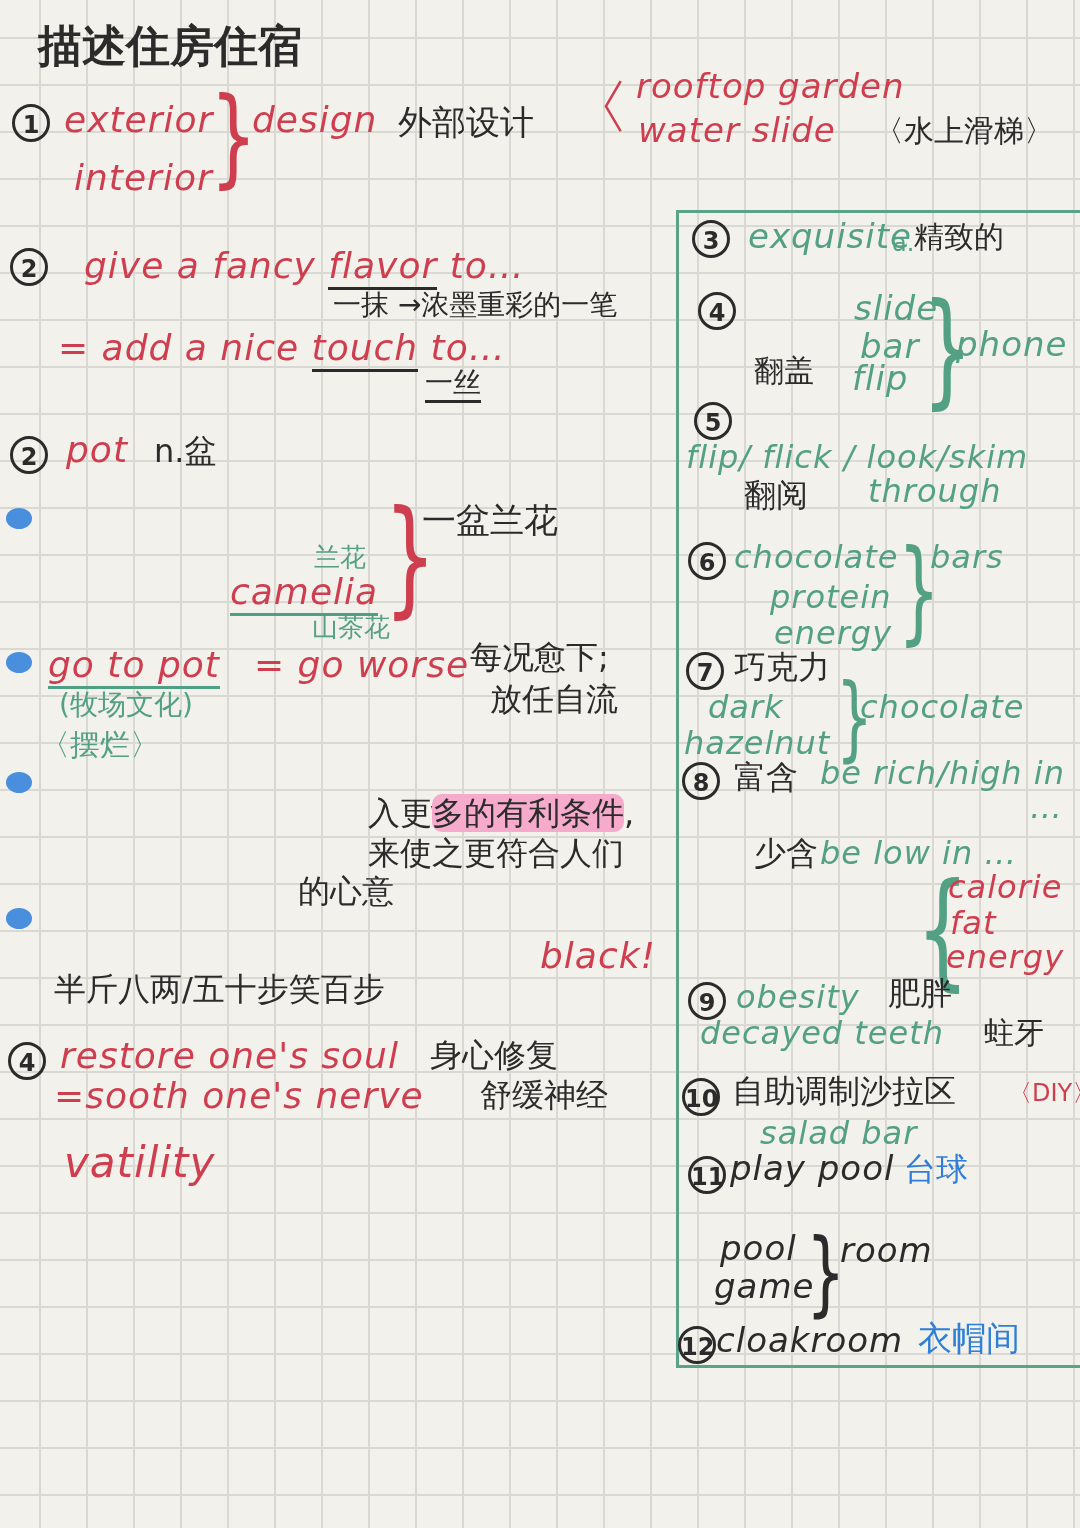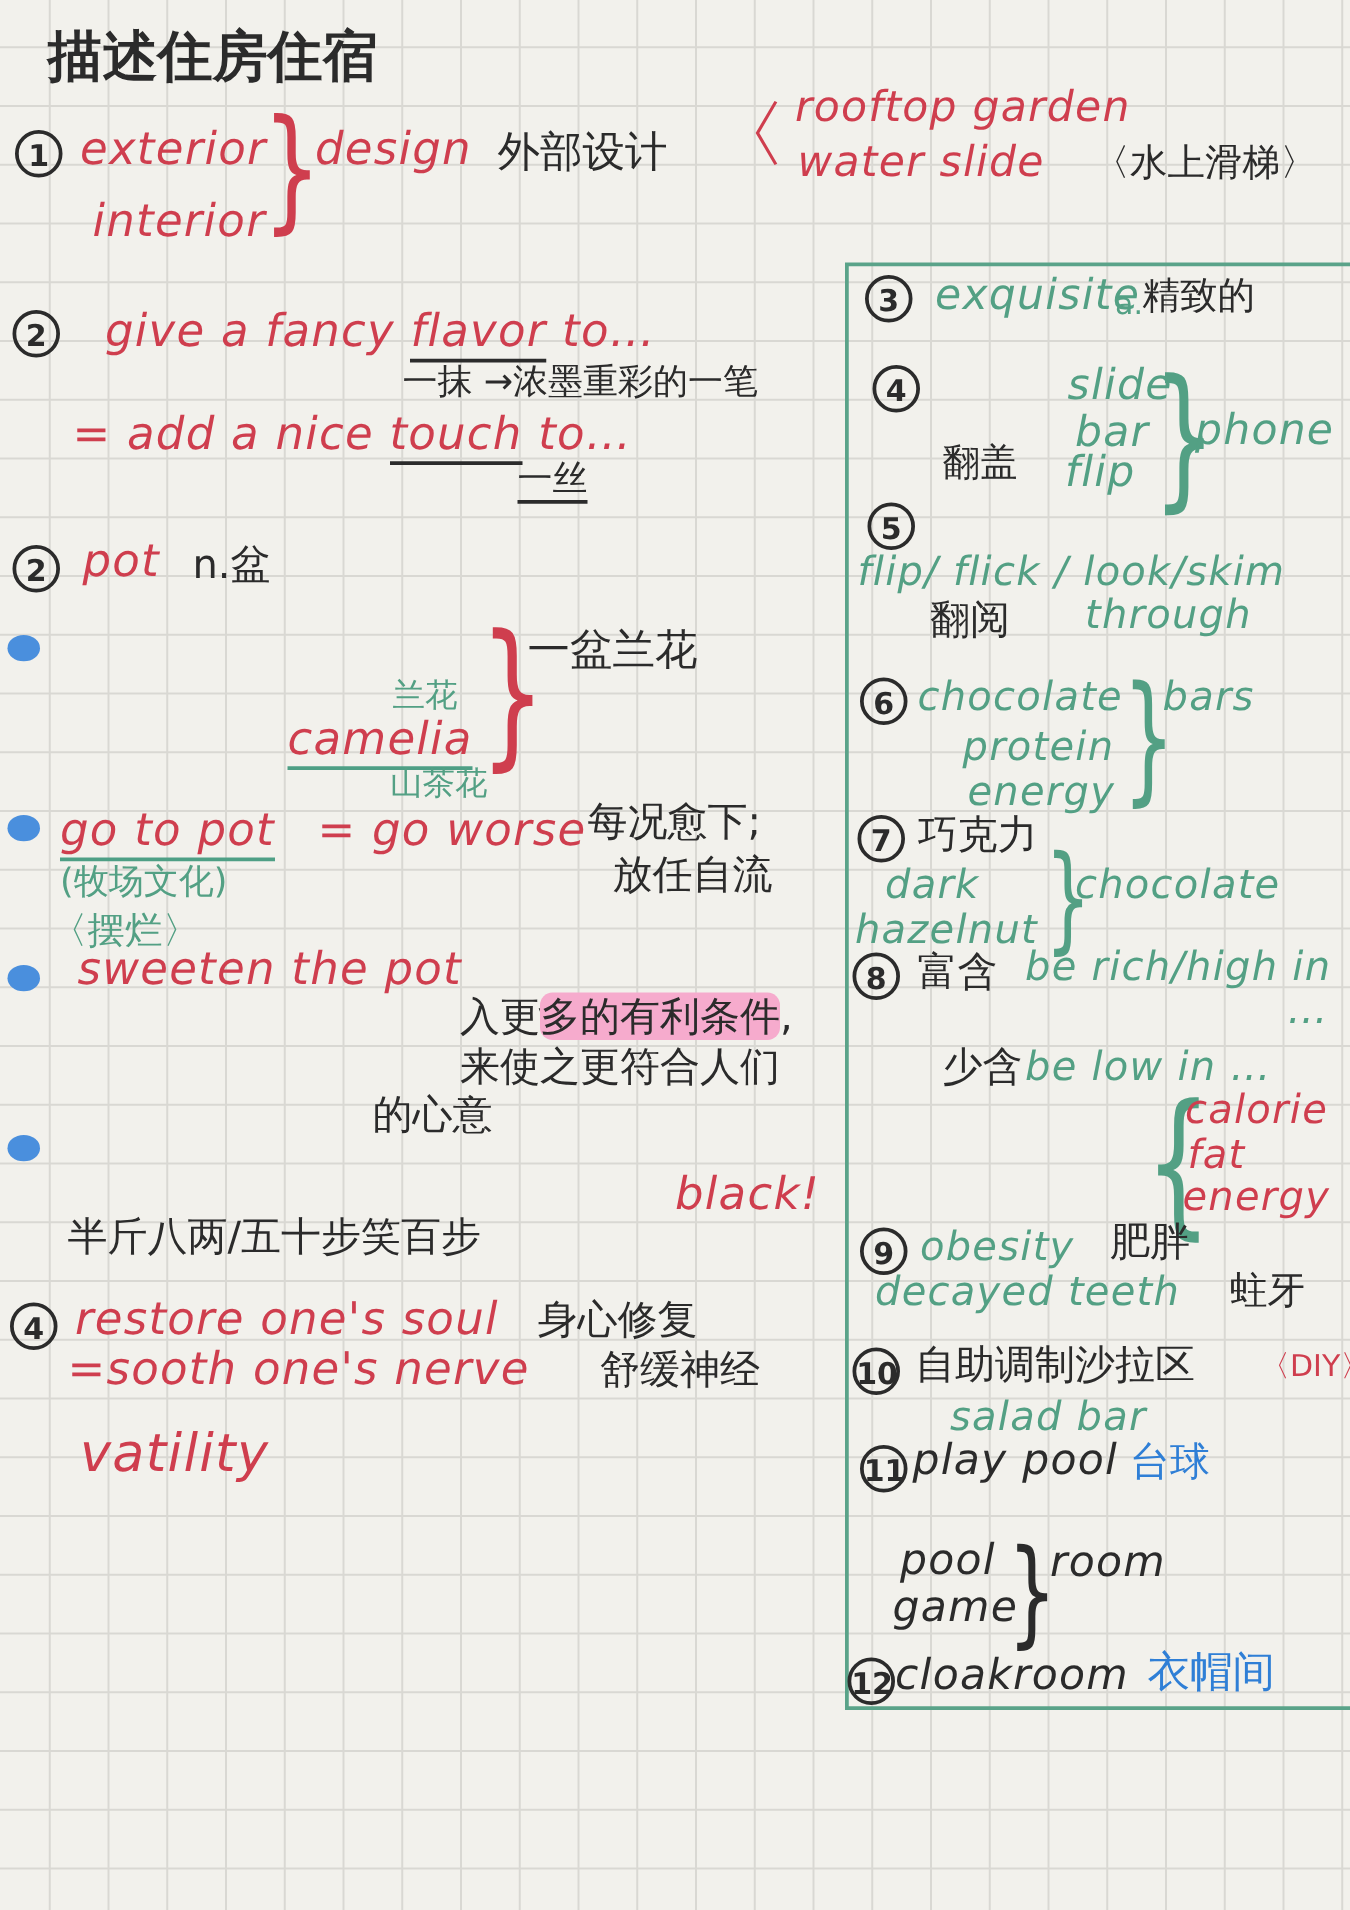--- a/index.html
+++ b/index.html
@@ -29,21 +29,21 @@
   }
   .dot{position:absolute;width:26px;height:21px;background:#4a8fdd;border-radius:50%;}
   .brace{position:absolute;font-weight:400;transform-origin:50% 50%;}
   .u-blk{border-bottom:3px solid #2b2b2b;padding-bottom:1px;}
   .u-grn{border-bottom:3px solid #4e9f85;padding-bottom:1px;}
   .hl{background:#f6abcd;border-radius:10px;}
   .vbox{
     position:absolute;left:676px;top:210px;width:430px;height:1158px;
     border:3.5px solid #5aa389;box-sizing:border-box;
   }
-  .fs24{font-size:24px;} .fs26{font-size:26px;} .fs28{font-size:28px;}
+  .fs24{font-size:24px;} .fs26{font-size:26px;} .fs28{font-size:28px;margin-left:11px;}
   .fs30{font-size:30px;} .fs32{font-size:32px;} .fs34{font-size:34px;}
   .fs36{font-size:36px;} .fs40{font-size:44px;} .fs42{font-size:42px;}
 </style>
 </head>
 <body>
 
 <div class="page">
 
   <div class="vbox"></div>
 
@@ -79,21 +79,20 @@
 
   <div class="dot" style="left:6px;top:652px"></div>
   <div class="t red en fs36 u-grn" style="left:48px;top:645px">go to pot</div>
   <div class="t red en fs36" style="left:254px;top:645px">= go worse</div>
   <div class="t blk fs32" style="left:470px;top:640px">每况愈下;</div>
   <div class="t blk fs32" style="left:490px;top:682px">放任自流</div>
   <div class="t grn fs28" style="left:48px;top:690px">(牧场文化)</div>
   <div class="t grn fs30" style="left:40px;top:728px">〈摆烂〉</div>
 
   <div class="dot" style="left:6px;top:772px"></div>
-  <div class="t red en fs36" style="left:62px;top:756px">sweeten the pot</div>
   <div class="t blk fs32" style="left:430px;top:796px">v. 给…加</div>
   <div class="t blk fs32" style="left:368px;top:796px"><span>入更</span><span class="hl">多的有利条件</span><span>,</span></div>
   <div class="t blk fs32" style="left:368px;top:836px">来使之更符合人们</div>
   <div class="t blk fs32" style="left:298px;top:874px">的心意</div>
 
   <div class="dot" style="left:6px;top:908px"></div>
   <div class="t red en fs36" style="left:540px;top:936px">black!</div>
   <div class="t blk fs32" style="left:54px;top:972px">半斤八两/五十步笑百步</div>
 
   <div class="circ" style="left:8px;top:1042px">4</div>

